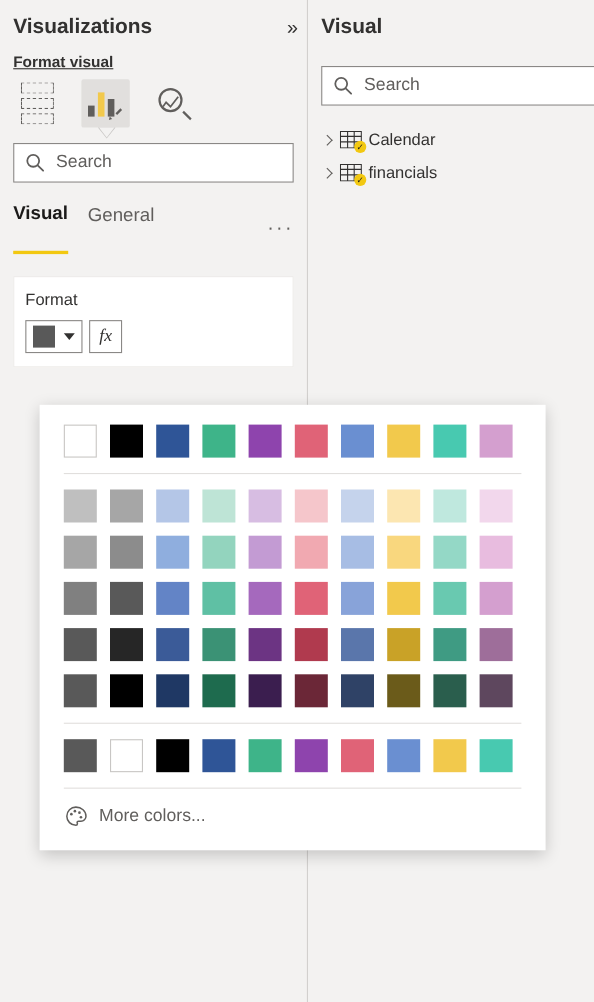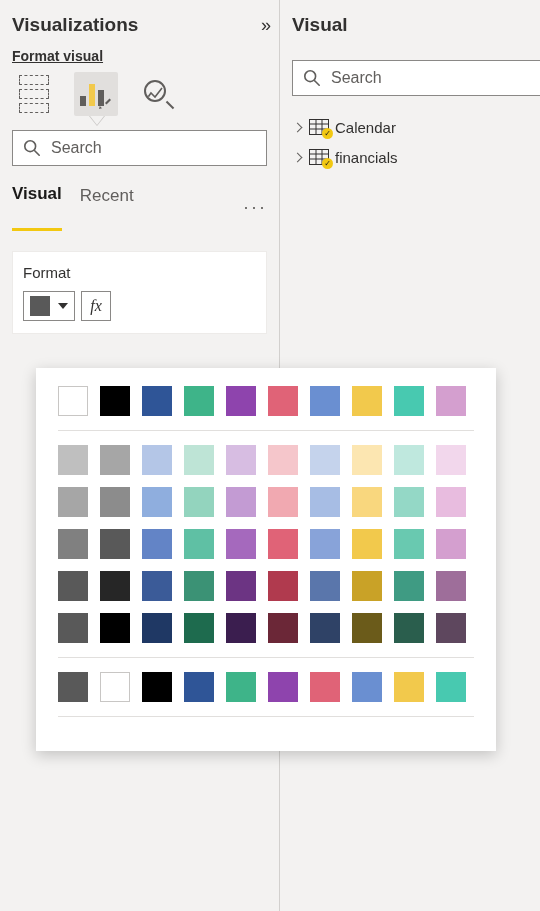--- a/index.html
+++ b/index.html
@@ -374,21 +374,21 @@
     <div class="search-box">
       <svg class="magnifier" viewBox="0 0 20 20">
         <circle cx="8" cy="8" r="6"></circle>
           <line x1="13" y1="13" x2="18" y2="18"></line>
       </svg>
       <input type="text" placeholder="Search" style="">
     </div>
 
     <div class="tabs">
       <span class="tab active">Visual</span>
-      <span class="tab">Recent</span>
+      <span class="tab">General</span>
       <span class="more-dots">···</span>
     </div>
 
     <div class="card">
       <div class="card-label">Format</div>
       <div class="color-row">
         <div class="color-picker-btn">
           <span class="swatch" style="background: rgb(89, 89, 89);"></span>
           <span class="caret"></span>
         </div>
@@ -515,13 +515,23 @@
       <div class="sq" style="background: rgb(0, 0, 0);"></div>
       <div class="sq" style="background: rgb(47, 85, 151);"></div>
       <div class="sq" style="background: rgb(62, 180, 137);"></div>
       <div class="sq" style="background: rgb(142, 68, 173);"></div>
       <div class="sq" style="background: rgb(224, 99, 119);"></div>
       <div class="sq" style="background: rgb(106, 143, 209);"></div>
       <div class="sq" style="background: rgb(242, 201, 76);"></div>
       <div class="sq" style="background: rgb(72, 201, 176);"></div>
     </div>
   <div class="divider"></div>
+  <div class="more-colors">
+    <svg class="palette-icon" viewBox="0 0 24 24">
+      <path d="M12 3a9 9 0 100 18c1 0 1.5-.8 1.5-1.5 0-.5-.3-.9-.3-1.4 0-.8.7-1.1 1.4-1.1H17a5 5 0 005-5c0-5-4.5-9-10-9z" fill="none" stroke="#605e5c" stroke-width="1.5"></path>
+      <circle cx="7.5" cy="10" r="1.3" fill="#605e5c"></circle>
+      <circle cx="11" cy="7" r="1.3" fill="#605e5c"></circle>
+      <circle cx="15.5" cy="8.5" r="1.3" fill="#605e5c"></circle>
+      <circle cx="17" cy="13" r="1.3" fill="#605e5c"></circle>
+    </svg>
+    <span>More colors...</span>
+  </div>
 </div>
 
 </body></html>

